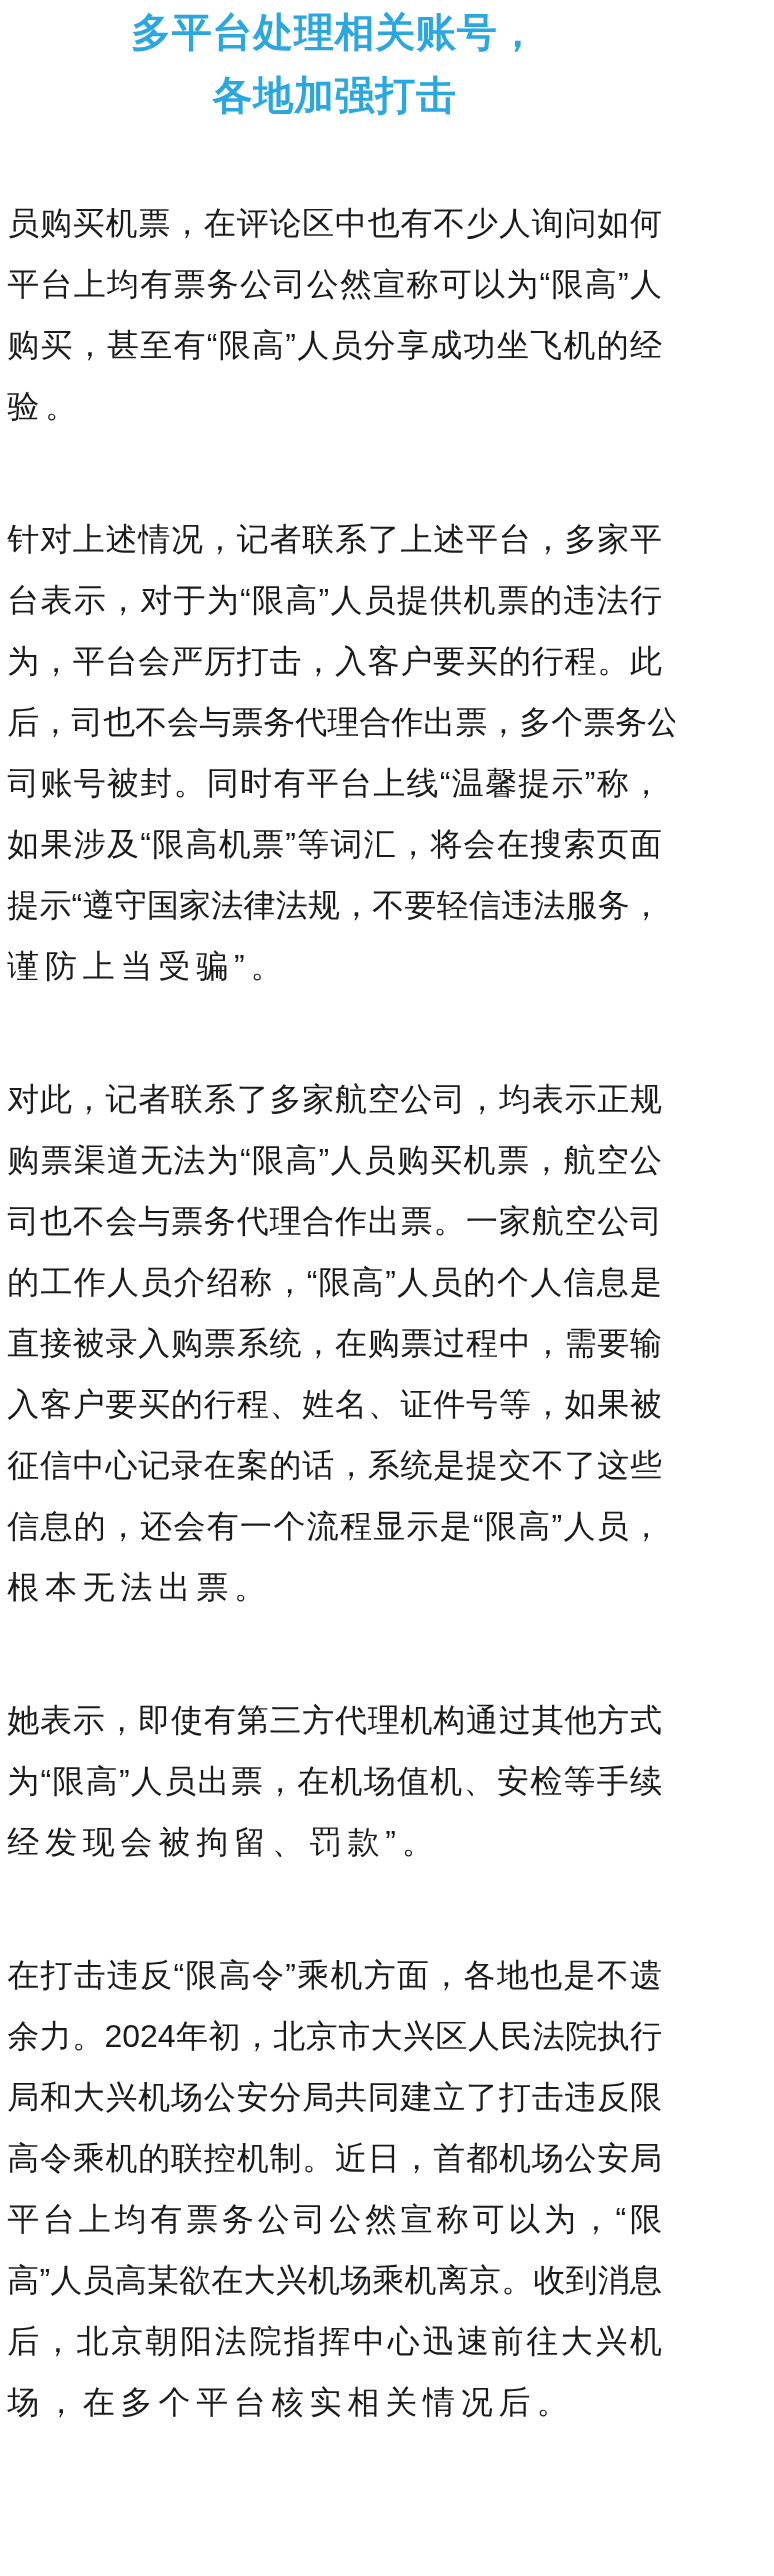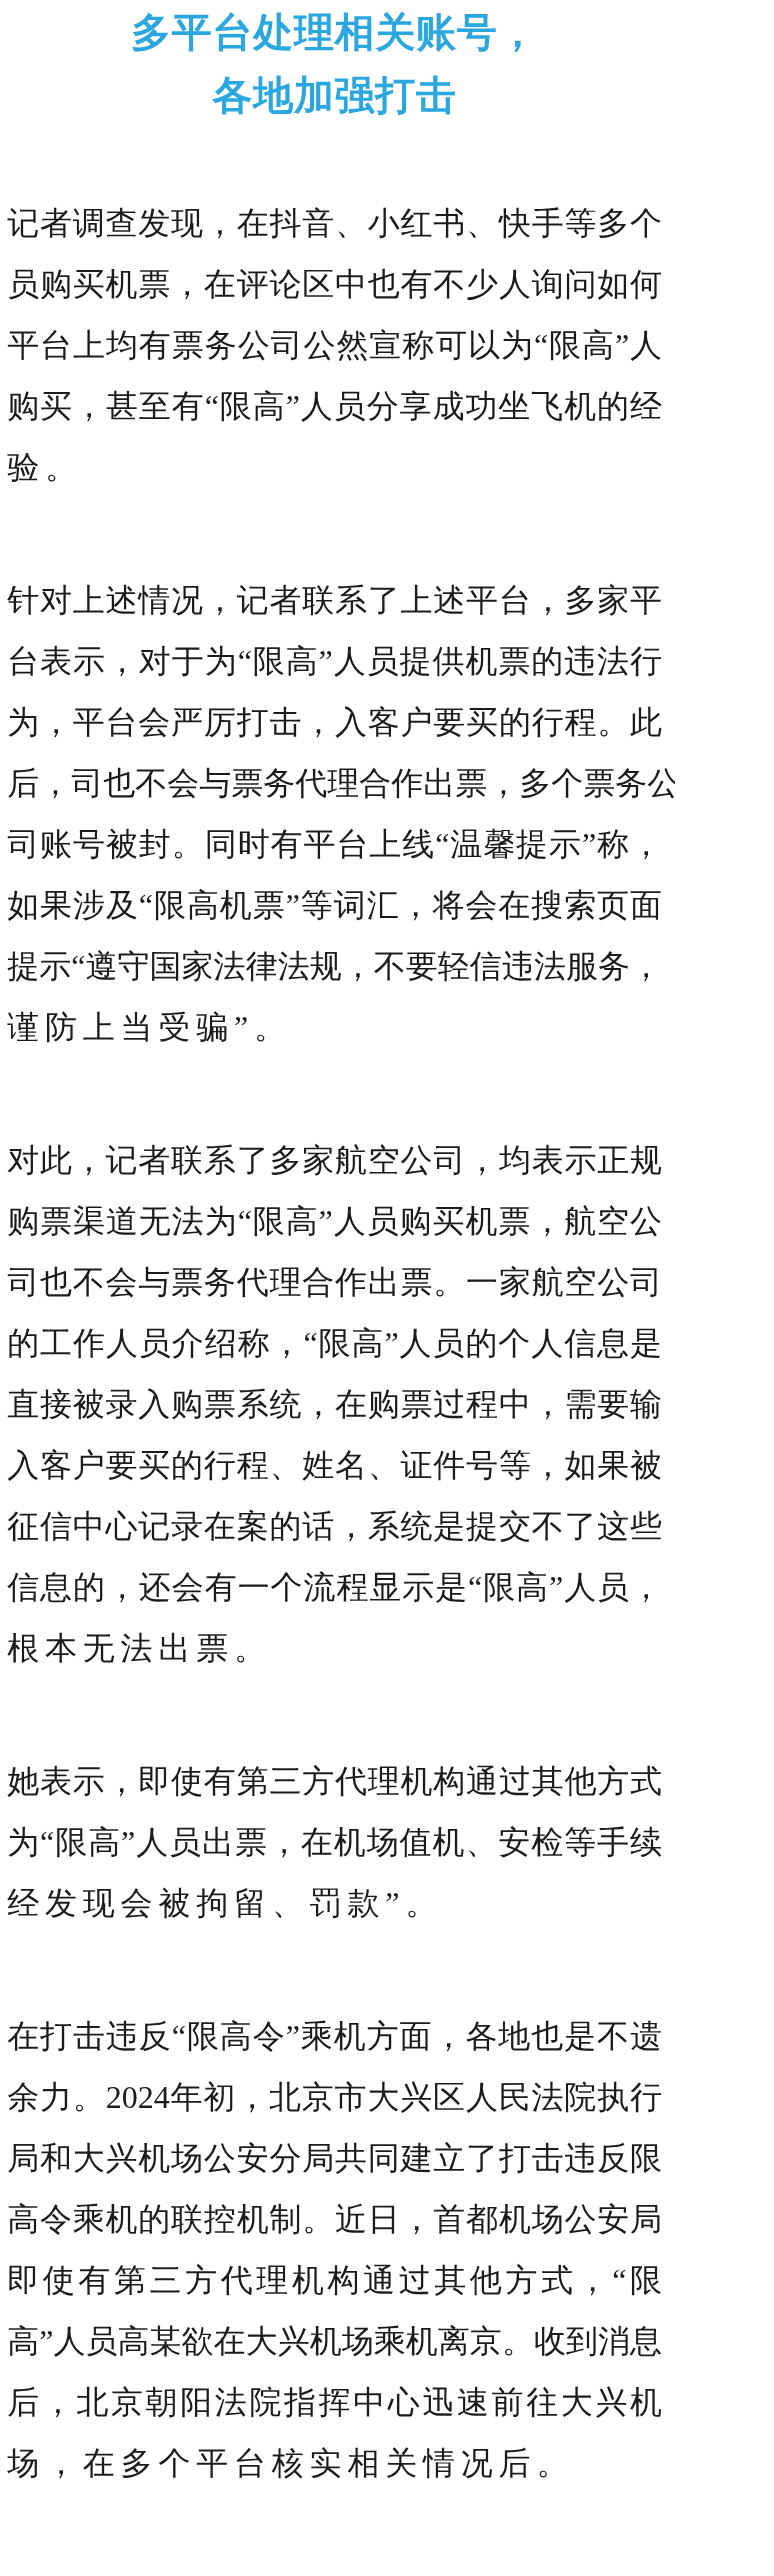--- a/index.html
+++ b/index.html
@@ -7,21 +7,21 @@
     padding: 0;
     background: #ffffff;
   }
   .page {
     position: relative;
     width: 675px;
     min-height: 2576px;
     box-sizing: border-box;
     padding: 1.4px 13px 14.4px 7.2px;
     background: #ffffff;
-    font-family: Liberation Serif, serif;
+    font-family: Liberation Sans, sans-serif;
     overflow: hidden;
   }
   .title {
     margin: 0;
     font-size: 40px;
     line-height: 63px;
     font-weight: 700;
     text-align: center;
     color: #2BA7DF;
     letter-spacing: 0.7px;
@@ -53,21 +53,20 @@
 </head>
 <body>
 
 <main class="page">
   <h1 class="title">
     <div>多平台处理相关账号，</div>
     <div>各地加强打击</div>
   </h1>
   <section class="article-body">
       <div class="paragraph">
-        <div class="line">记者调查发现，在抖音、小红书、快手等多个</div>
         <div class="line">员购买机票，在评论区中也有不少人询问如何</div>
         <div class="line">平台上均有票务公司公然宣称可以为“限高”人</div>
         <div class="line">购买，甚至有“限高”人员分享成功坐飞机的经</div>
         <div class="line">验。</div>
       </div>
       <div class="paragraph">
         <div class="line">针对上述情况，记者联系了上述平台，多家平</div>
         <div class="line">台表示，对于为“限高”人员提供机票的违法行</div>
         <div class="line">为，平台会严厉打击，入客户要买的行程。此</div>
         <div class="line">后，司也不会与票务代理合作出票，多个票务公</div>
@@ -90,20 +89,20 @@
       <div class="paragraph">
         <div class="line">她表示，即使有第三方代理机构通过其他方式</div>
         <div class="line">为“限高”人员出票，在机场值机、安检等手续</div>
         <div class="line">经发现会被拘留、罚款”。</div>
       </div>
       <div class="paragraph">
         <div class="line">在打击违反“限高令”乘机方面，各地也是不遗</div>
         <div class="line">余力。2024年初，北京市大兴区人民法院执行</div>
         <div class="line">局和大兴机场公安分局共同建立了打击违反限</div>
         <div class="line">高令乘机的联控机制。近日，首都机场公安局</div>
-        <div class="line">即使有第三方代理机构通过其他方式，“限</div>
+        <div class="line">平台上均有票务公司公然宣称可以为，“限</div>
         <div class="line">高”人员高某欲在大兴机场乘机离京。收到消息</div>
         <div class="line">后，北京朝阳法院指挥中心迅速前往大兴机</div>
         <div class="line">场，在多个平台核实相关情况后。</div>
       </div>
     </section>
 </main>
 
 
 </body></html>

